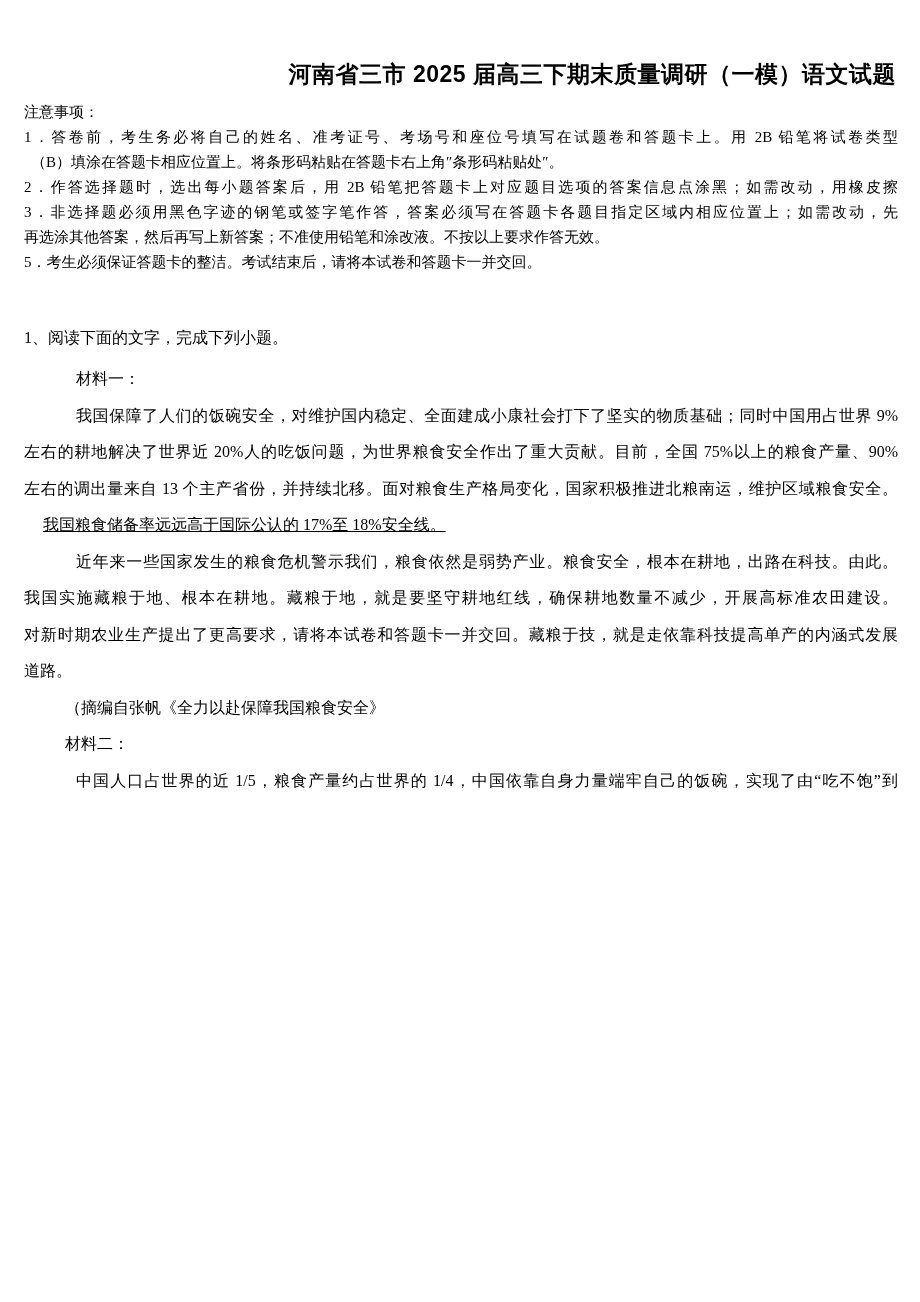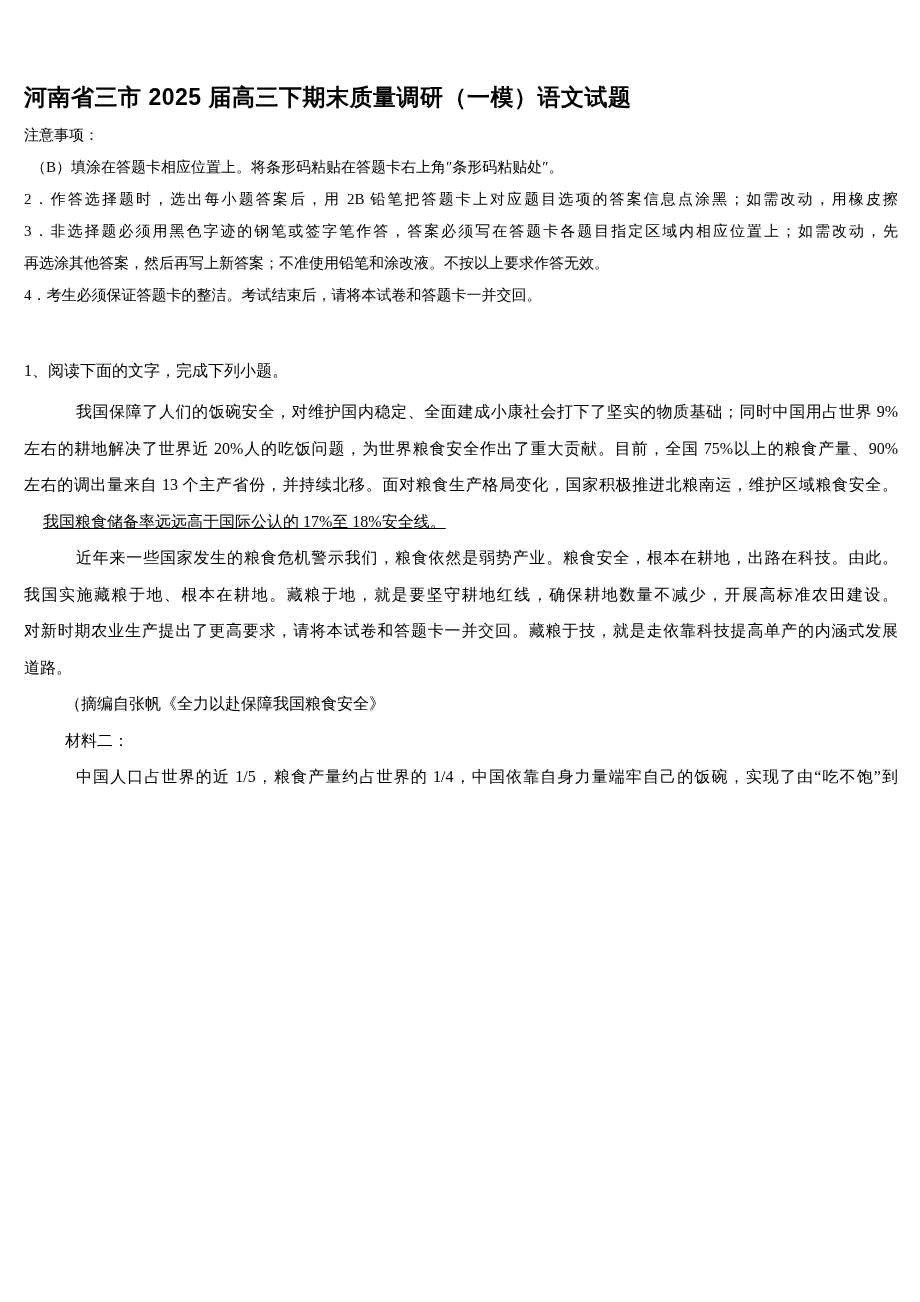--- a/index.html
+++ b/index.html
@@ -5,34 +5,34 @@
   html, body { margin: 0; padding: 0; }
   body {
     width: 920px;
     height: 1302px;
     background: #ffffff;
     color: #000000;
     font-family: "Liberation Serif", "DejaVu Serif", serif;
     overflow: hidden;
   }
   .title {
-    margin: 80px 24px 0 24px;
+    margin: 57px 24px 0 24px;
     font-size: 23px;
     line-height: 34px;
     font-weight: bold;
-    text-align: left;
+    text-align: right;
     letter-spacing: 0.5px;
     font-family: "Liberation Sans", "DejaVu Sans", sans-serif;
   }
   .notice {
     margin: 9px 22px 0 24px;
     font-size: 15px;
     line-height: 25px;
   }
-  .nline { white-space: normal; margin-top: 7px; }
+  .nline { white-space: normal; }
   .j { text-align: justify; text-align-last: justify; }
   .ind7 { padding-left: 7px; }
   .qintro {
     margin: 50px 22px 0 24px;
     font-size: 16px;
     line-height: 25px;
   }
   .mat {
     margin: 11px 22px 0 24px;
     font-size: 16px;
@@ -45,30 +45,32 @@
 </style>
 </head>
 <body>
 
 <div>
 
   <h1 class="title">河南省三市 2025 届高三下期末质量调研（一模）语文试题</h1>
 
   <div class="notice">
     <div class="nline">注意事项：</div>
+    <div class="nline j">1．答卷前，考生务必将自己的姓名、准考证号、考场号和座位号填写在试题卷和答题卡上。用 2B 铅笔将试卷类型</div>
     <div class="nline ind7">（B）填涂在答题卡相应位置上。将条形码粘贴在答题卡右上角″条形码粘贴处″。</div>
     <div class="nline j">2．作答选择题时，选出每小题答案后，用 2B 铅笔把答题卡上对应题目选项的答案信息点涂黑；如需改动，用橡皮擦</div>
     <div class="nline j">3．非选择题必须用黑色字迹的钢笔或签字笔作答，答案必须写在答题卡各题目指定区域内相应位置上；如需改动，先</div>
     <div class="nline">再选涂其他答案，然后再写上新答案；不准使用铅笔和涂改液。不按以上要求作答无效。</div>
-    <div class="nline">4．考生必须保证答题卡的整洁。考试结束后，请将本试卷和答题卡一并交回。</div>
+    <div class="nline">5．考生必须保证答题卡的整洁。考试结束后，请将本试卷和答题卡一并交回。</div>
   </div>
 
   <div class="qintro">1、阅读下面的文字，完成下列小题。</div>
 
   <div class="mat">
+    <div class="mline indent">材料一：</div>
 
     <div class="mline indent j">我国保障了人们的饭碗安全，对维护国内稳定、全面建成小康社会打下了坚实的物质基础；同时中国用占世界 9%</div>
     <div class="mline j">左右的耕地解决了世界近 20%人的吃饭问题，为世界粮食安全作出了重大贡献。目前，全国 75%以上的粮食产量、90%</div>
     <div class="mline j">左右的调出量来自 13 个主产省份，并持续北移。面对粮食生产格局变化，国家积极推进北粮南运，维护区域粮食安全。</div>
     <div class="mline half-ind">我国粮食储备率远远高于国际公认的 17%至 18%安全线。</div>
 
     <div class="mline indent j">近年来一些国家发生的粮食危机警示我们，粮食依然是弱势产业。粮食安全，根本在耕地，出路在科技。由此。</div>
     <div class="mline j">我国实施藏粮于地、根本在耕地。藏粮于地，就是要坚守耕地红线，确保耕地数量不减少，开展高标准农田建设。</div>
     <div class="mline j">对新时期农业生产提出了更高要求，请将本试卷和答题卡一并交回。藏粮于技，就是走依靠科技提高单产的内涵式发展</div>
     <div class="mline">道路。</div>

